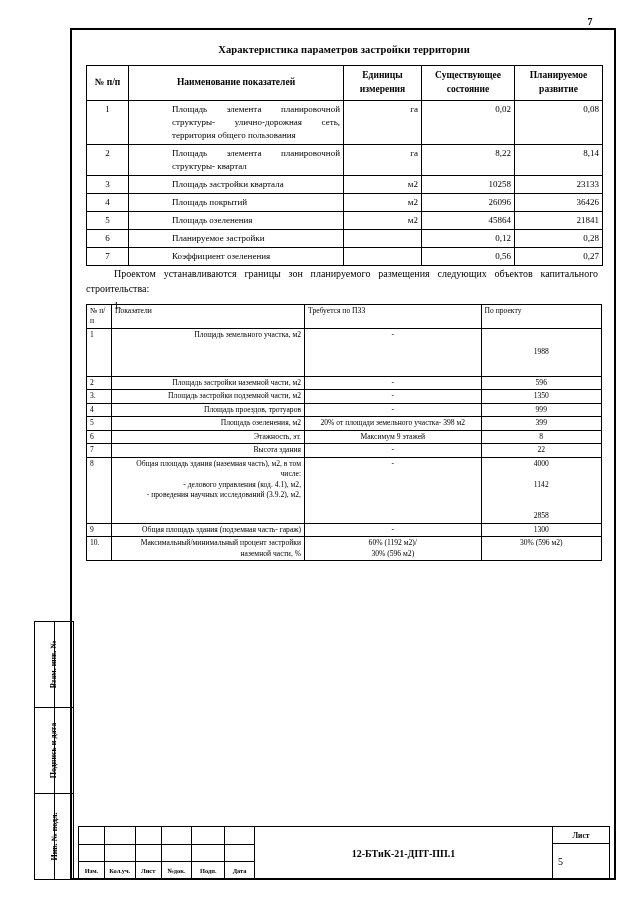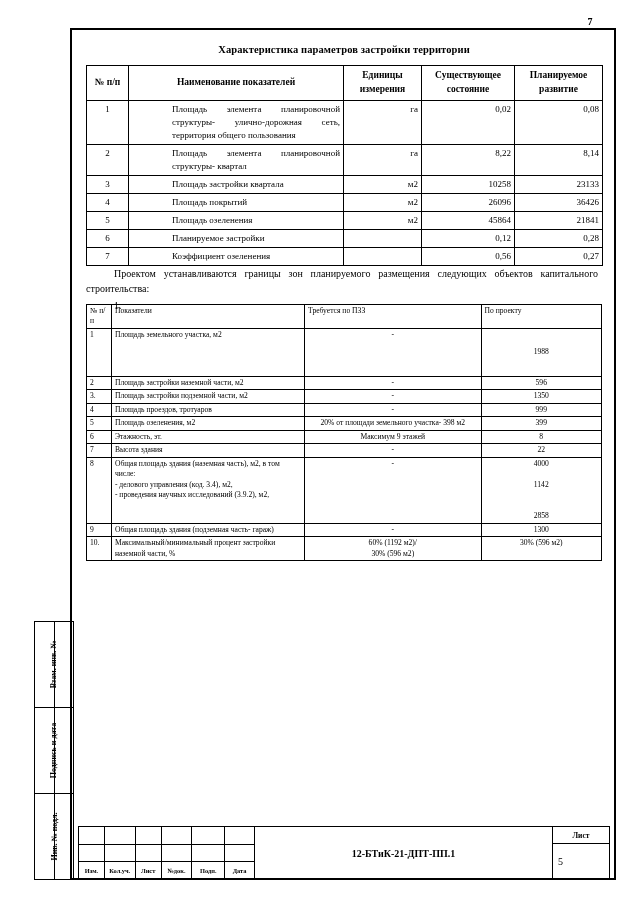--- a/index.html
+++ b/index.html
@@ -140,20 +140,21 @@
     width: 100%;
     table-layout: fixed;
     font-size: 7.6px;
     margin-top: 2px;
   }
   table.t2 th, table.t2 td {
     border: 1px solid #000;
     padding: 1px 3px;
     vertical-align: top;
     line-height: 1.38;
+    text-align: right;
   }
   table.t2 th {
     text-align: left;
     font-weight: normal;
   }
   table.t2 td.n  { text-align: left; }
   table.t2 td.ct { text-align: center; }
   .c2-w1 { width: 24px; }
   .c2-w2 { width: 186px; }
   .c2-w3 { width: 170px; }
@@ -421,21 +422,21 @@
       </tr>
       <tr>
         <td class="n">7</td>
         <td>Высота здания</td>
         <td class="ct">-</td>
         <td class="ct">22</td>
       </tr>
       <tr>
         <td class="n">8</td>
         <td class="cell-multi">Общая площадь здания (наземная часть), м2, в том числе:
-- делового управления (код. 3.4), м2,
+- делового управления (код. 4.1), м2,
 - проведения научных исследований (3.9.2), м2,</td>
         <td class="ct">-</td>
         <td class="ct cell-multi">4000
 
 1142
 
 
 2858</td>
       </tr>
       <tr>

